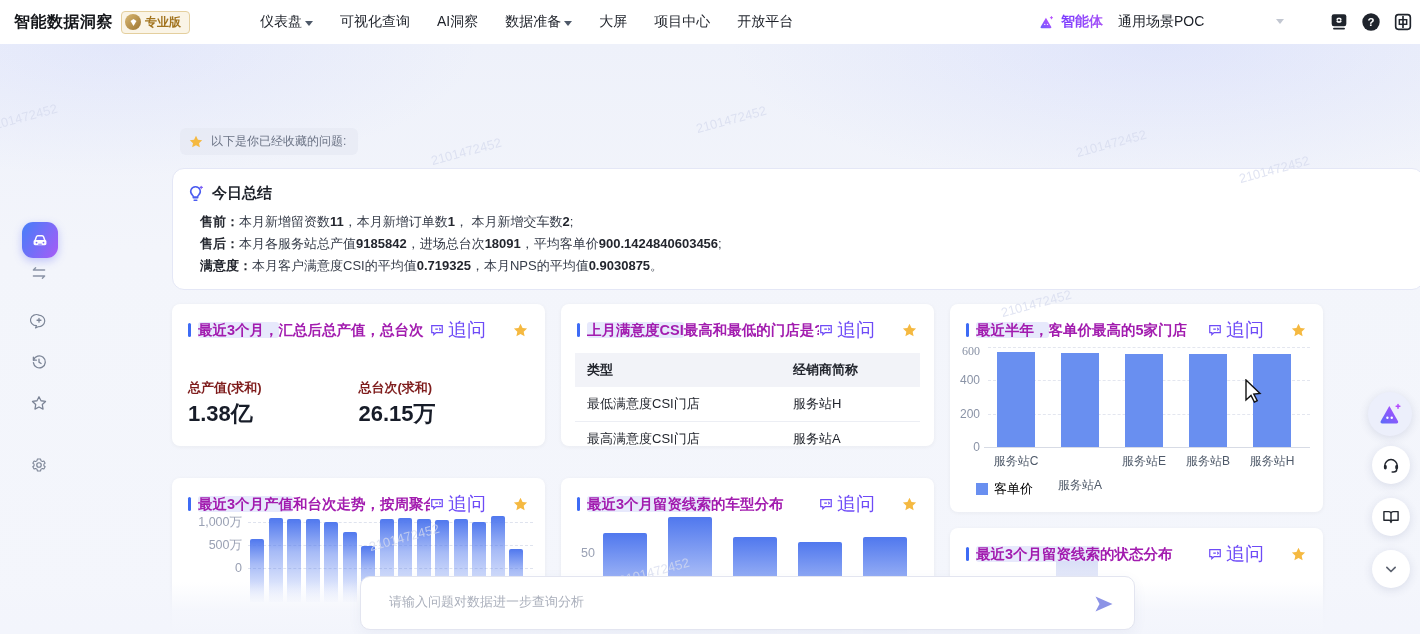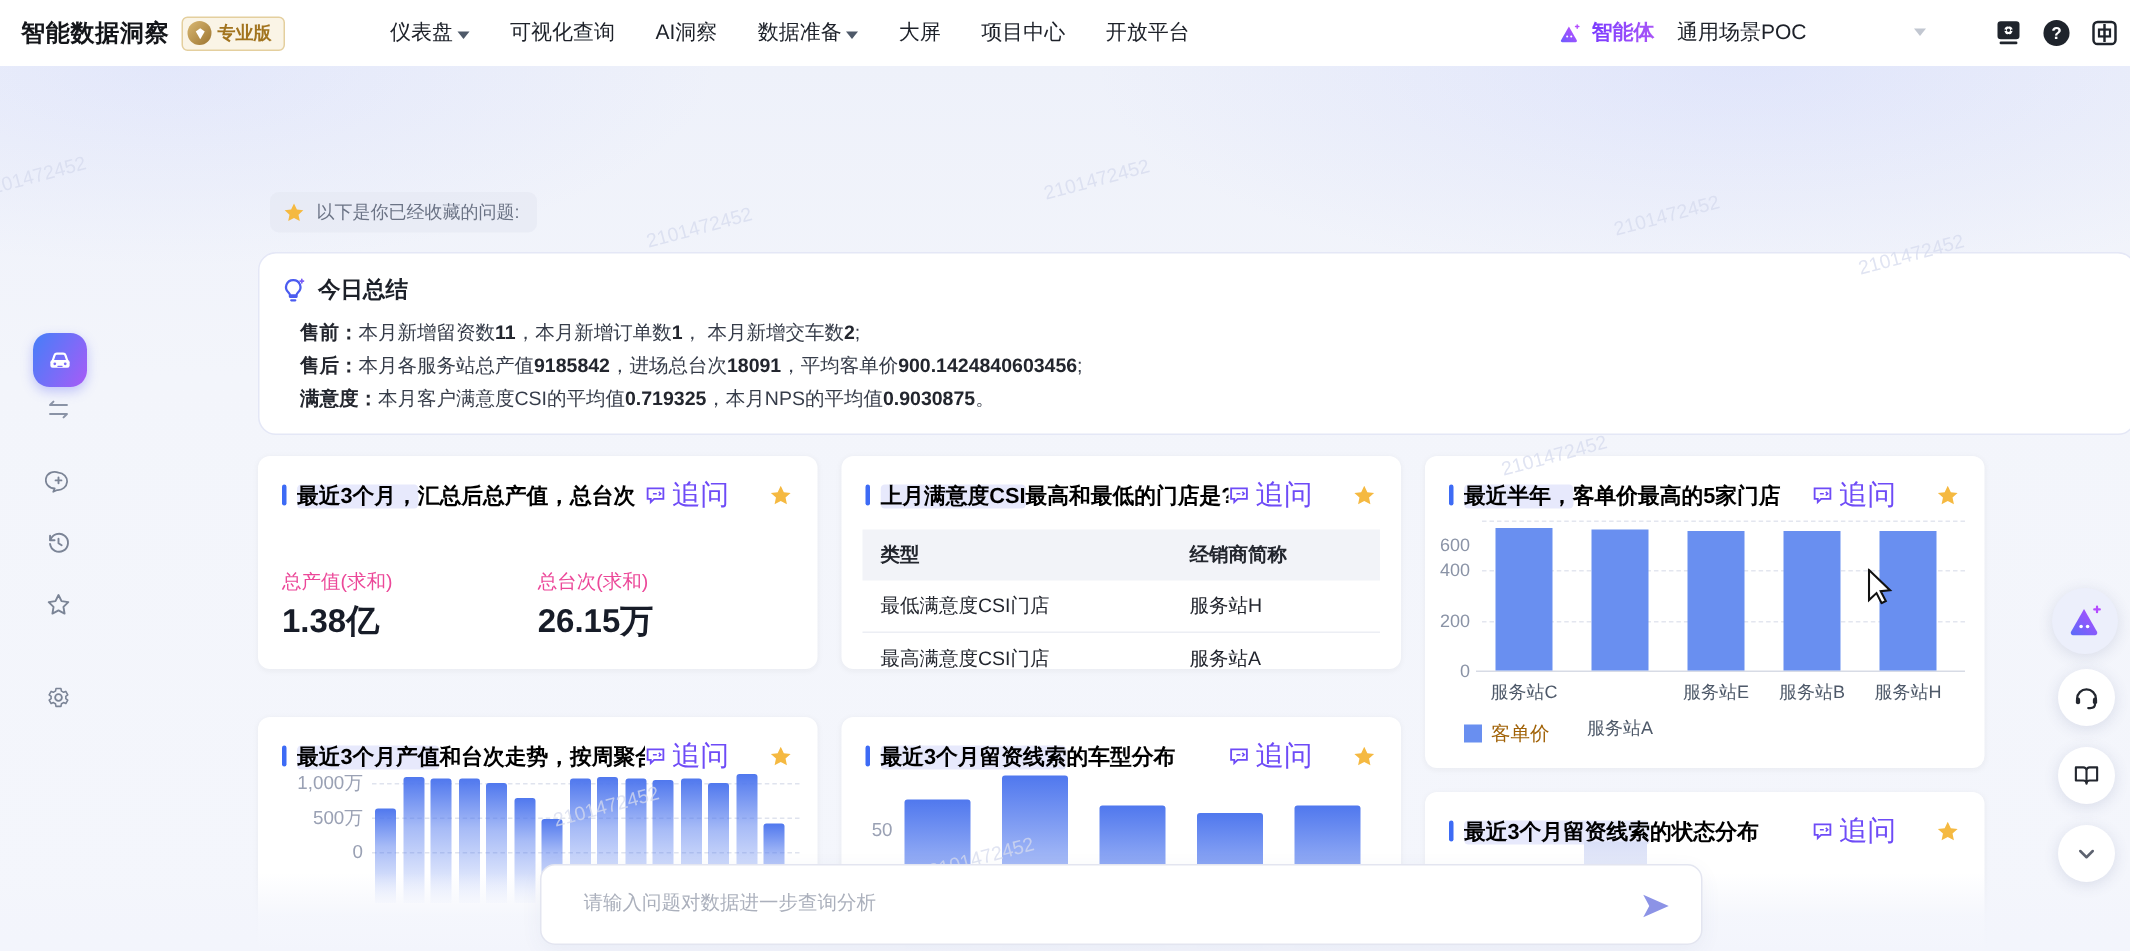--- a/index.html
+++ b/index.html
@@ -48,45 +48,45 @@
   .summary-head svg{width:19px;height:19px;}
   .summary-head .t{font-size:15px;font-weight:700;color:#1d2129;}
   .summary-body{position:absolute;left:27px;top:42px;font-size:13px;color:#363c49;line-height:22px;}
   .summary-body b{font-weight:700;color:#23262e;}
   
   .col{position:absolute;top:260px;width:373px;}
   .card{position:relative;width:373px;background:#fff;border-radius:8px;box-sizing:border-box;
       box-shadow:0 1px 4px rgba(31,35,41,.05);overflow:hidden;}
   .card-head{display:flex;align-items:center;padding:13px 16px 0 16px;}
   .accent{width:3px;height:14px;background:#3d6bf5;border-radius:2px;margin-right:7px;flex:0 0 auto;}
-  .ctitle{flex:1;font-size:14.5px;font-weight:700;color:#000000;white-space:nowrap;overflow:hidden;}
+  .ctitle{flex:1;font-size:14.5px;font-weight:700;color:#a21caf;white-space:nowrap;overflow:hidden;}
   .ctitle .hl{background:#e7e9fc;border-radius:3px;}
   .followup{display:flex;align-items:center;gap:4px;color:#6e4bf7;font-size:19px;font-weight:500;cursor:pointer;margin-right:26px;}
   .followup svg{width:14px;height:14px;}
   .card-star{cursor:pointer;display:flex;}
   .card-star svg{width:17px;height:17px;}
   .kpis{display:flex;padding:0 16px;margin-top:36px;}
   .kpi{width:186px;}
-  .kpi .kl{font-size:13px;color:#ec4899;}
+  .kpi .kl{font-size:13px;color:#7f1d1d;font-weight:bold;}
   .kpi .kv{font-size:22px;font-weight:700;color:#171c28;margin-top:2px;}
   
   .csi-table{margin:10px 14px 0 14px;}
   .trow{display:flex;border-bottom:1px solid #eceef4;}
   .trow.thead{background:#f2f3f8;font-weight:700;border-bottom:none;}
   .tcell{padding:8px 12px;font-size:13px;color:#23262e;box-sizing:border-box;}
   .tcell:first-child{flex:0 0 206px;}
   .tcell:last-child{flex:1;}
   
   .chart3{position:absolute;left:10px;top:36px;width:356px;height:126px;}
   .gridline{position:absolute;left:28px;right:6px;border-top:1px dashed #e3e6ef;}
   .axisline{position:absolute;left:24px;right:6px;border-top:1px solid #d7dbe5;}
   .ytick{position:absolute;left:0;width:20px;text-align:right;font-size:12px;color:#8a93a6;line-height:14px;}
   .bar-solid{position:absolute;width:38px;background:#698ff0;}
   .xtick{position:absolute;width:88px;text-align:center;top:113px;font-size:12px;color:#4e5969;}
-  .legend-row{position:absolute;left:26px;top:176px;display:flex;align-items:center;gap:6px;font-size:13px;color:#a16207;}
+  .legend-row{position:absolute;left:26px;top:176px;display:flex;align-items:center;gap:6px;font-size:13px;color:#000000;}
   .legend-swatch{width:12px;height:12px;background:#698ff0;}
   .chart4{position:absolute;left:16px;top:28px;width:345px;height:150px;}
   .c4grid{position:absolute;left:60px;right:0;border-top:1px dashed #dfe3ee;}
   .c4tick{position:absolute;left:0;width:54px;text-align:right;font-size:12.5px;color:#9aa1b4;line-height:14px;}
   .bar-grad{position:absolute;border-radius:2px 2px 0 0;
       background:linear-gradient(180deg,#5078ee 0%,rgba(80,120,238,.5) 40%,rgba(80,120,238,.04) 100%);}
   .chart5{position:absolute;left:16px;top:28px;width:341px;height:160px;}
   .status-sliver{position:absolute;left:106px;top:33px;width:42px;height:28px;
       background:linear-gradient(180deg,#d9dff7,#eef1fb);}
   
@@ -367,21 +367,21 @@
           </span>
       </div>
       <div class="chart3">
           <div class="axisline" style="top: 107px;"></div>
           <span class="ytick" style="top: 100px;">0</span>
           <div class="gridline" style="top: 73.6667px;"></div>
           <span class="ytick" style="top: 66.6667px;">200</span>
           <div class="gridline" style="top: 40.3333px;"></div>
           <span class="ytick" style="top: 33.3333px;">400</span>
           <div class="gridline" style="top: 7px;"></div>
-          <span class="ytick" style="top: 16px;">600</span>
+          <span class="ytick" style="top: 4px; font-family: Liberation Serif, serif;">600</span>
           <div class="bar-solid" style="left: 37px; top: 12px; height: 95px;"></div>
           <span class="xtick" style="left: 12px;">服务站C</span>
           <div class="bar-solid" style="left: 101px; top: 13.3333px; height: 93.6667px;"></div>
           <span class="xtick" style="left: 76px; margin-top: 24px;">服务站A</span>
           <div class="bar-solid" style="left: 165px; top: 13.6667px; height: 93.3333px;"></div>
           <span class="xtick" style="left: 140px;">服务站E</span>
           <div class="bar-solid" style="left: 229px; top: 14px; height: 93px;"></div>
           <span class="xtick" style="left: 204px;">服务站B</span>
           <div class="bar-solid" style="left: 293px; top: 14.3333px; height: 92.6667px;"></div>
           <span class="xtick" style="left: 268px;">服务站H</span>

